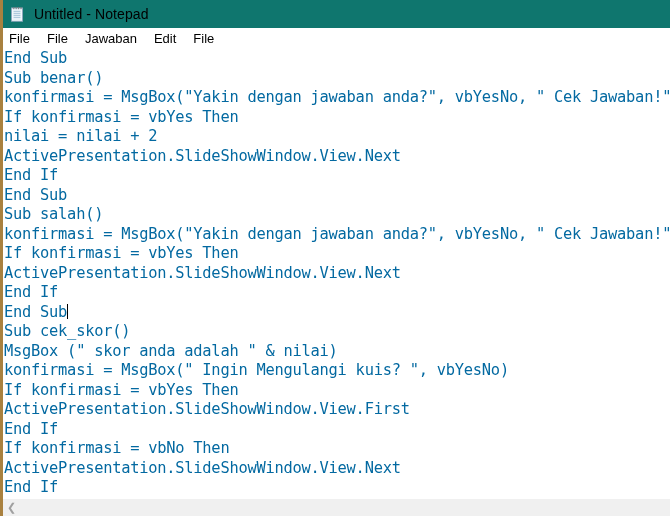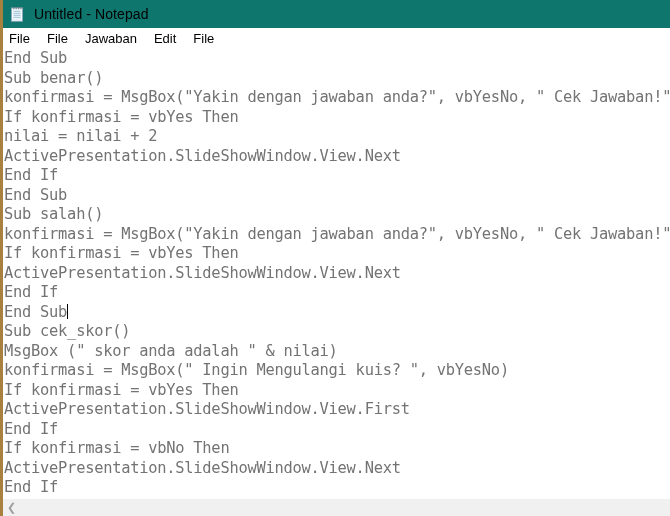--- a/index.html
+++ b/index.html
@@ -79,21 +79,21 @@
   }
   .editor {
     position: absolute;
     left: 4px;
     top: 0px;
     right: 0;
     bottom: 0;
     font-family: "DejaVu Sans Mono", "Liberation Mono", monospace;
     font-size: 15.4px;
     line-height: 19.5px;
-    color: #737373;
+    color: #0369a1;
     white-space: pre;
     overflow: hidden;
     letter-spacing: -0.25px;
   }
   .code-line {
     height: 19.5px;
     white-space: pre;
     position: relative;
   }
   .caret {

